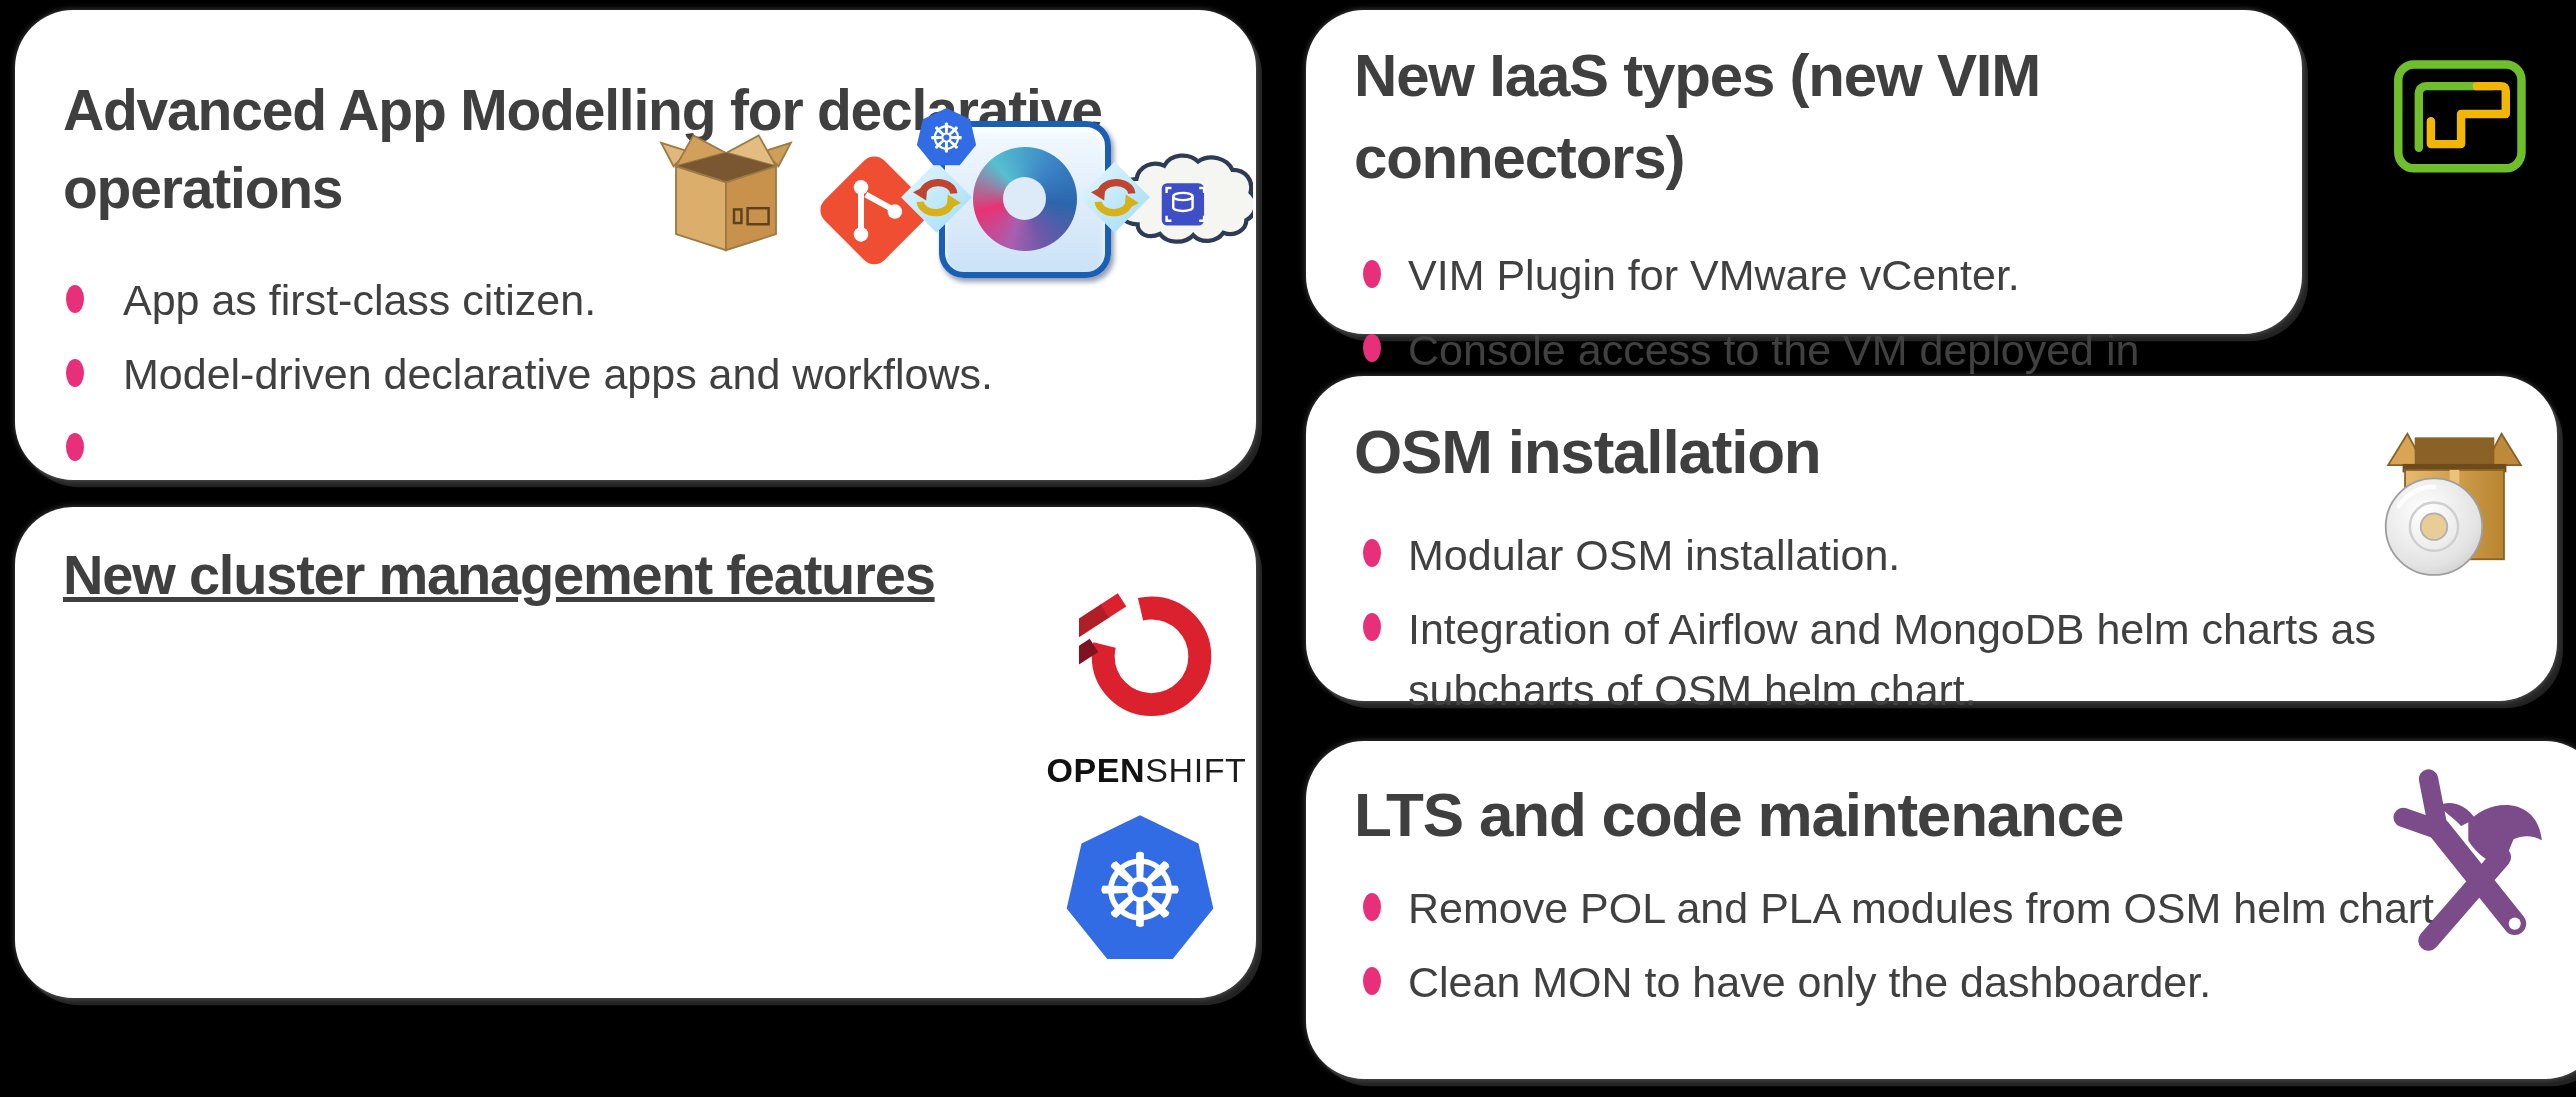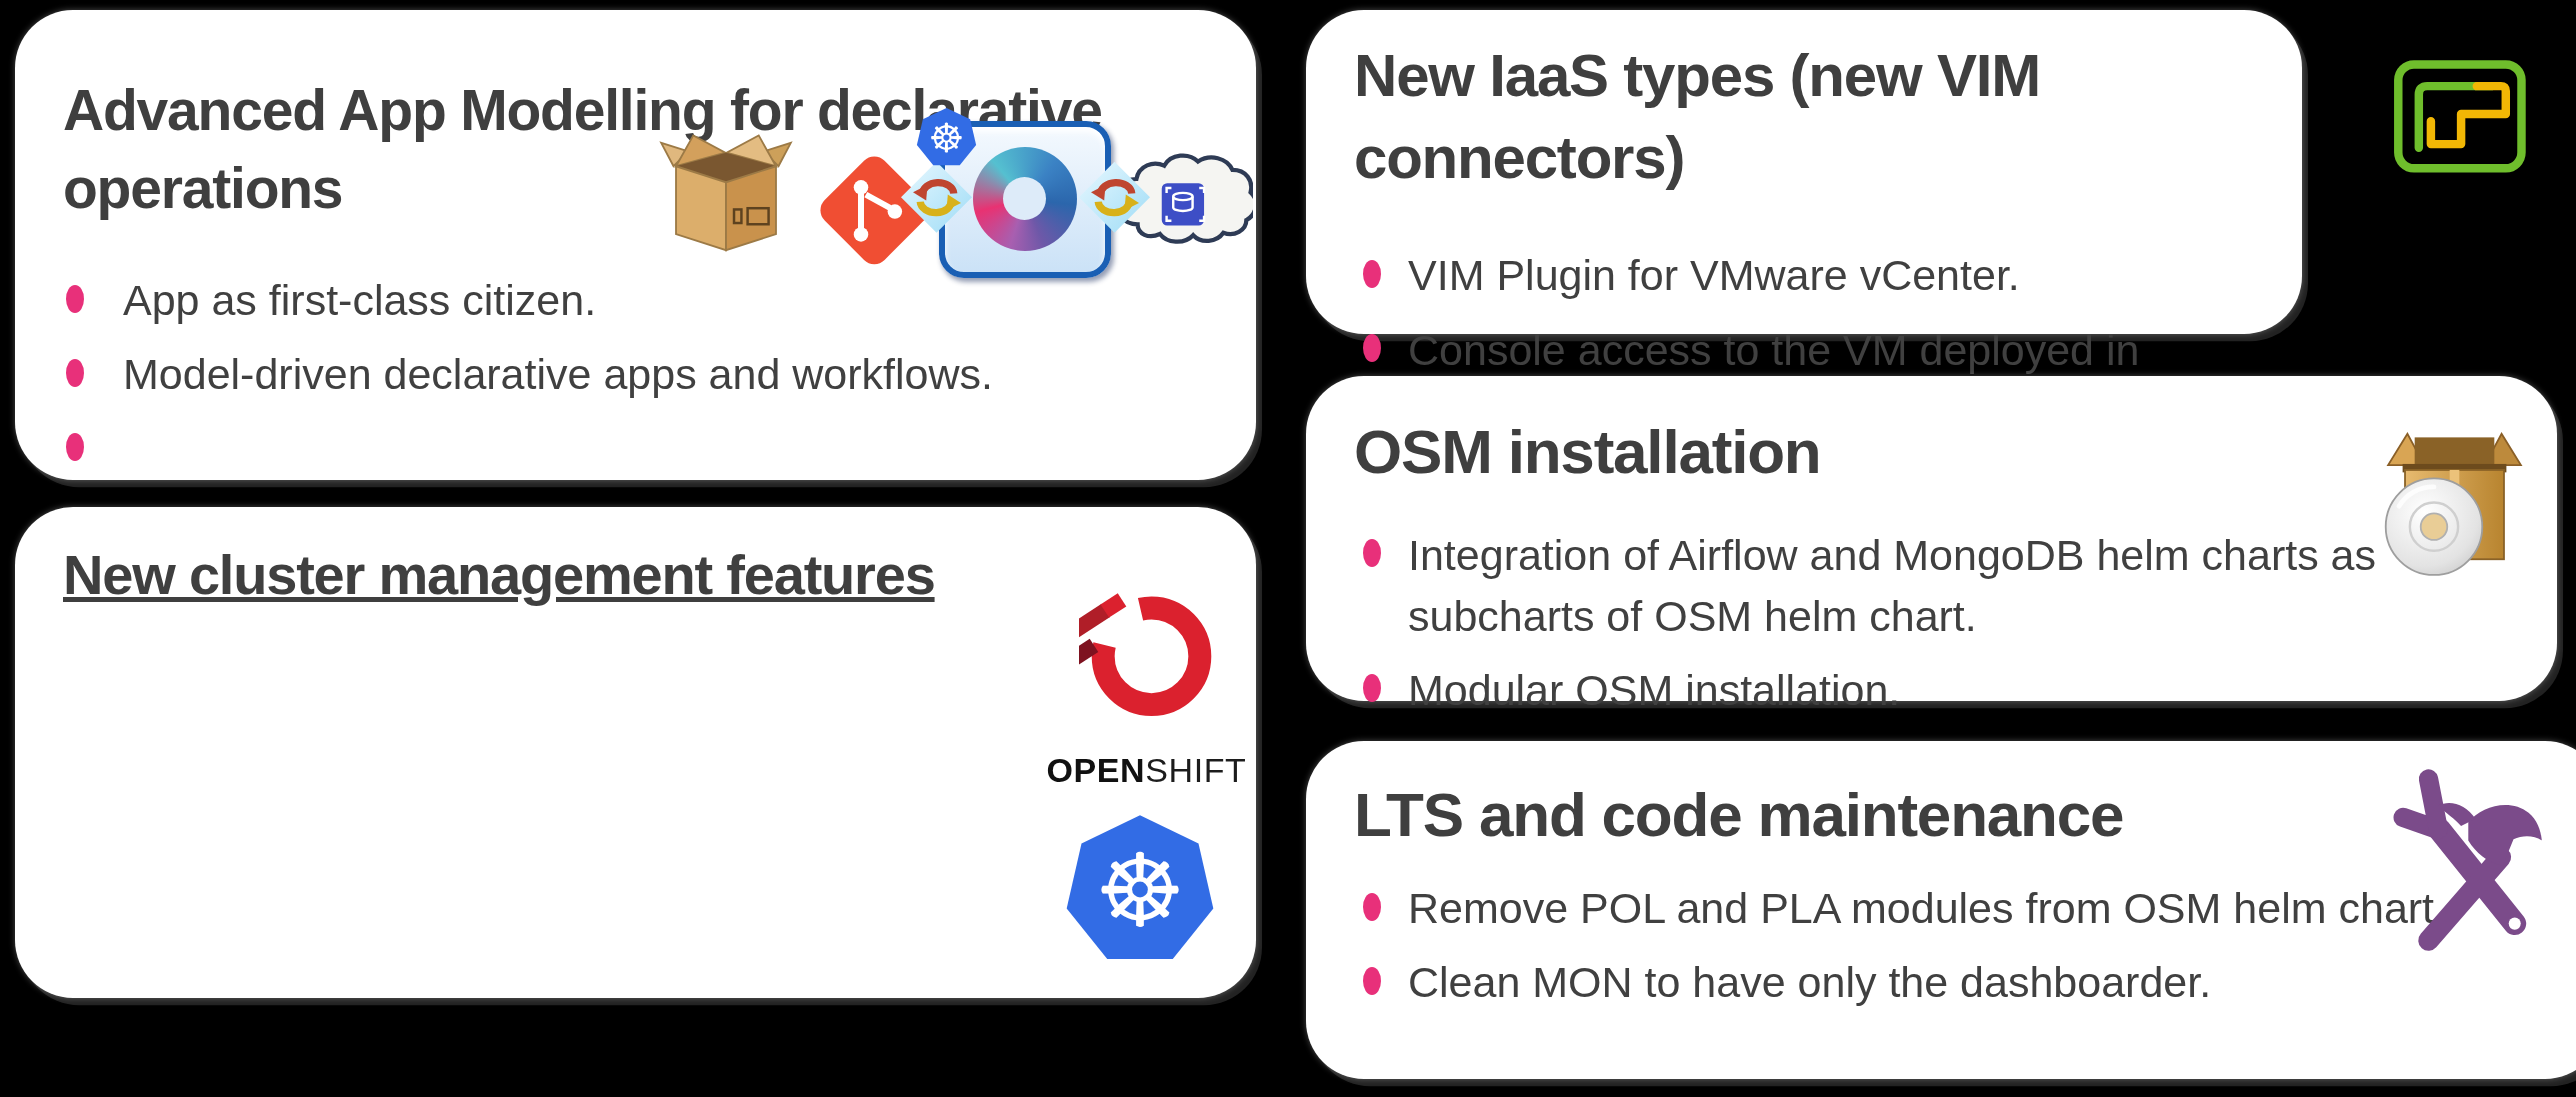--- a/index.html
+++ b/index.html
@@ -167,22 +167,22 @@
       <g fill="none" stroke="#f2b705" stroke-width="14" stroke-linejoin="round" stroke-linecap="round">
         <path d="M152,78 L192,78 Q200,78 200,86 L200,124 L126,124 L126,174 L76,174 L76,136"></path>
       </g>
     </svg>
   </div>
 
   <div class="card" id="card4">
     <h1 class="title">OSM installation</h1>
 
     <ul class="bullets">
+      <li><span class="dot"></span><span>Modular OSM installation.</span></li>
       <li><span class="dot"></span><span>Integration of Airflow and MongoDB helm charts as subcharts of OSM helm chart.</span></li>
-      <li><span class="dot"></span><span>Modular OSM installation.</span></li>
     </ul>
 
     <svg class="abs" style="left:1058px;top:36px" width="181" height="166" viewBox="0 0 300 275">
       <defs>
         <linearGradient id="boxg" x1="0" y1="0" x2="1" y2="0">
           <stop offset="0" stop-color="#e7ba6f"></stop>
             <stop offset="1" stop-color="#b8842f"></stop>
         </linearGradient>
         <radialGradient id="cdg" cx="0.4" cy="0.35" r="0.8">
           <stop offset="0" stop-color="#ffffff"></stop>

